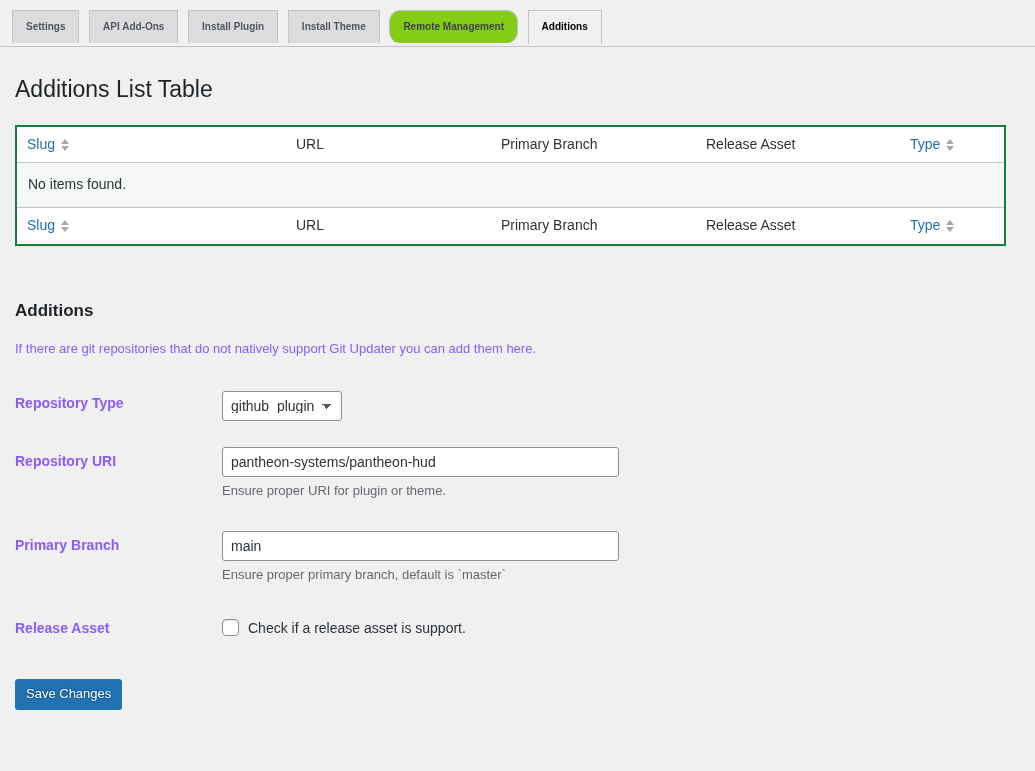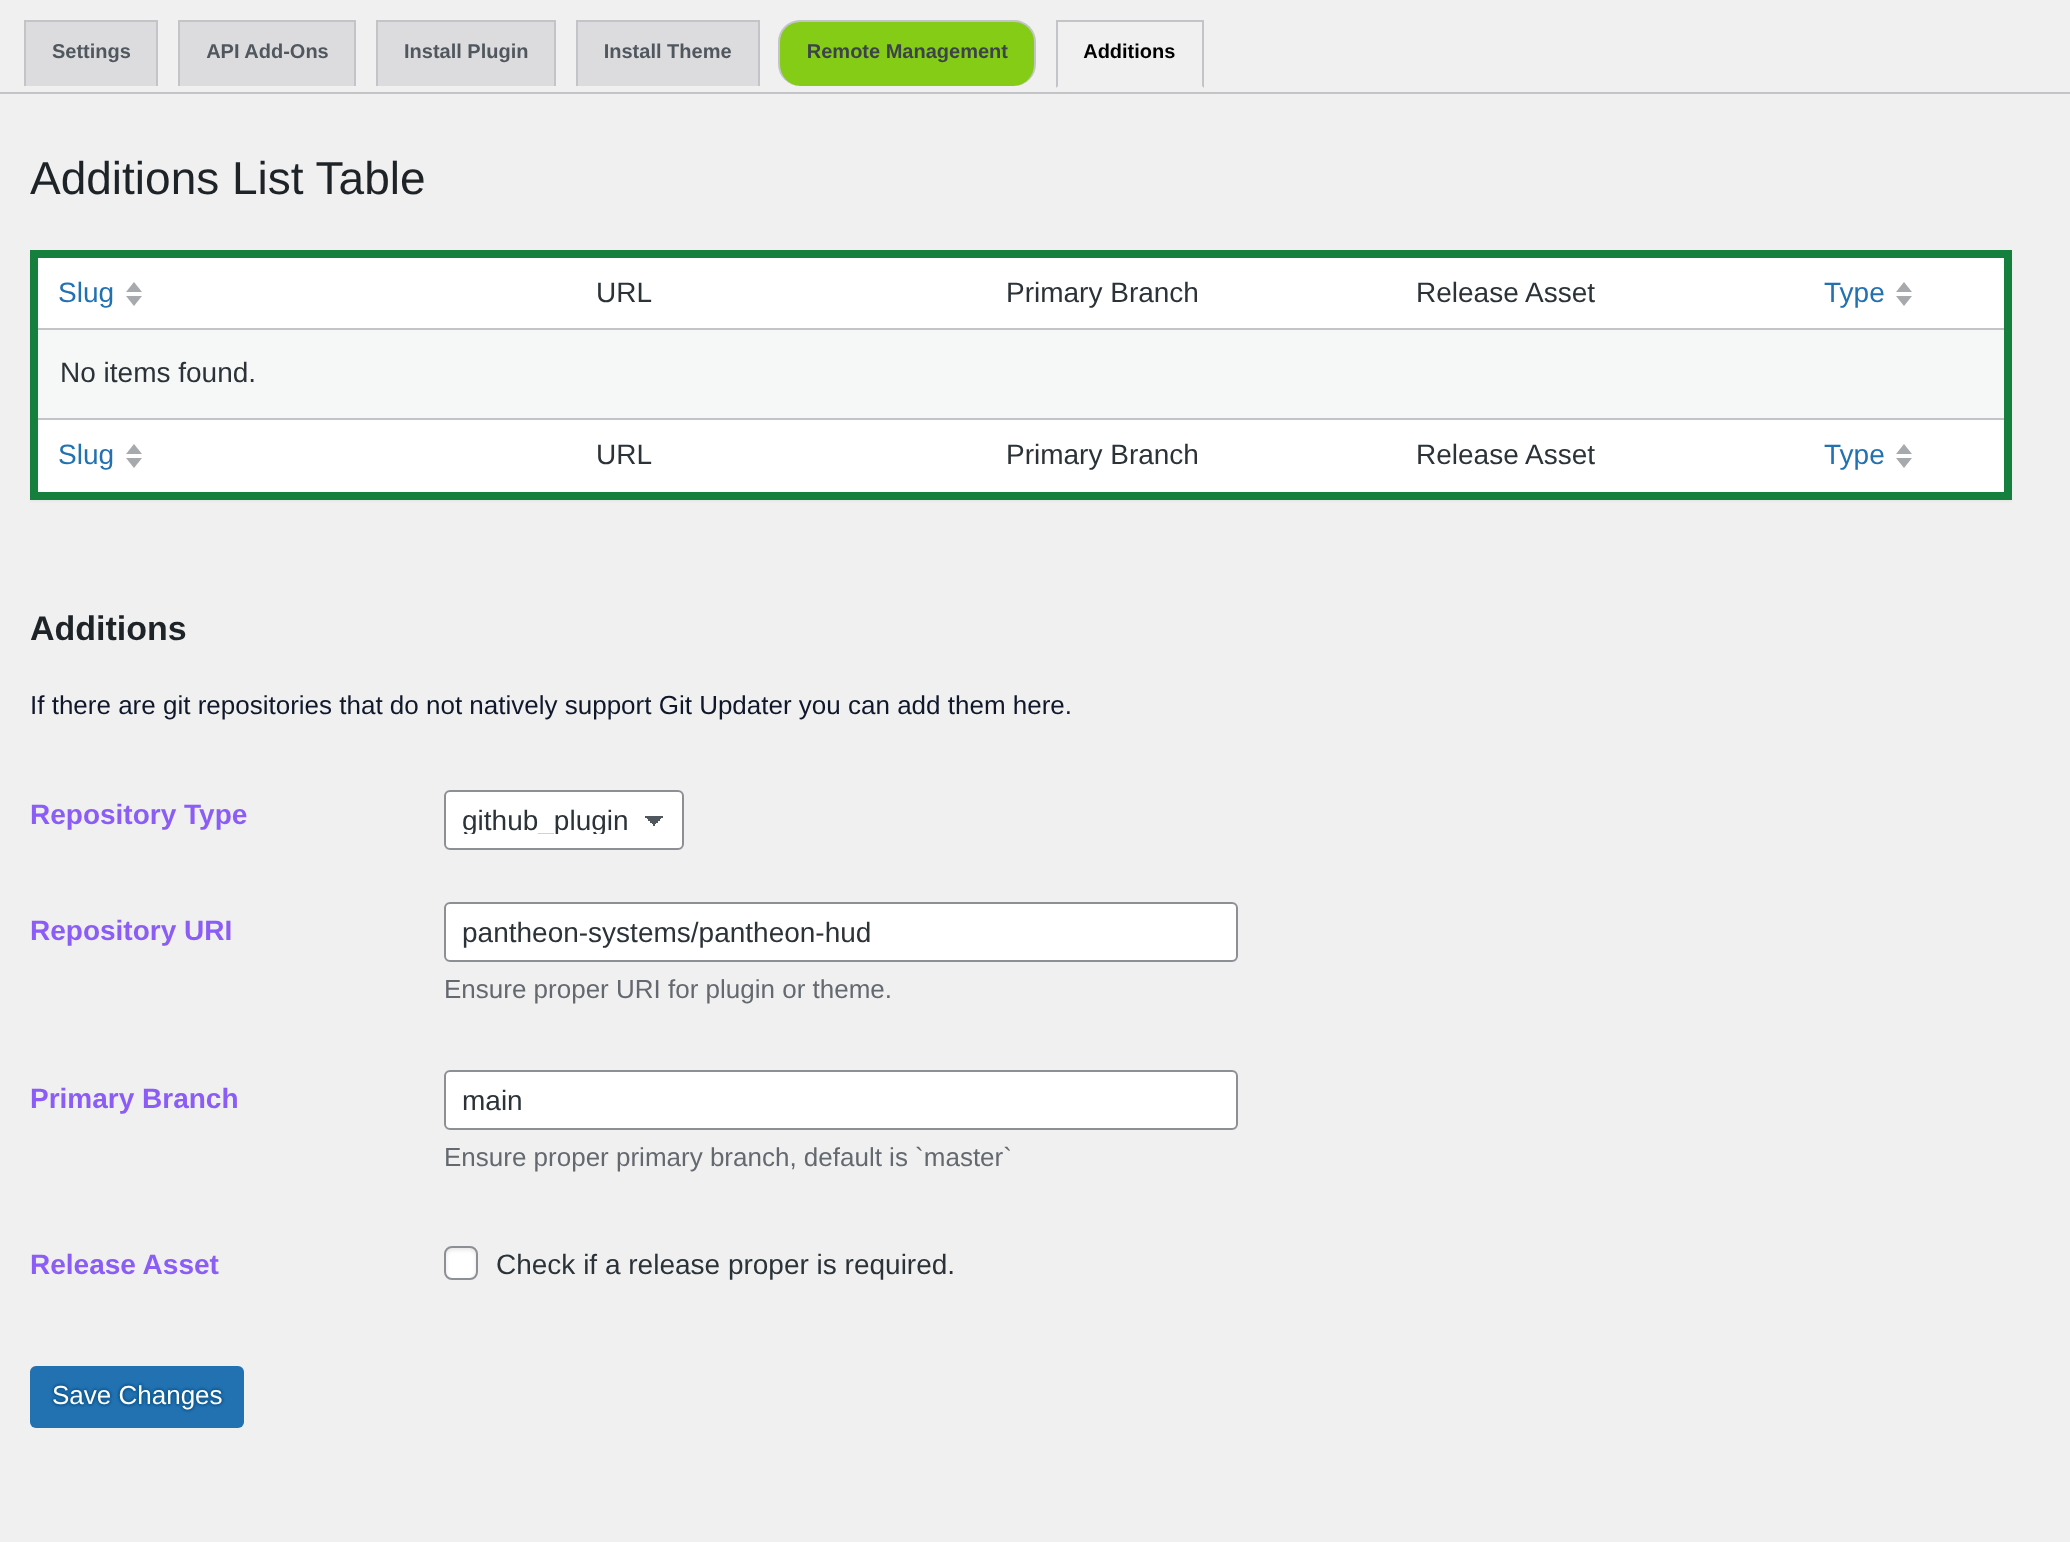--- a/index.html
+++ b/index.html
@@ -66,21 +66,21 @@
     padding: 9px 0 4px 0;
     color: #1d2327;
   }
 
   
   table.wp-list-table {
     width: 991px;
     margin: 0 0 0 3px;
     border-collapse: separate;
     border-spacing: 0;
-    border: 4px solid #15803d;
+    border: 2px solid #15803d;
     background: #ec4899;
     box-shadow: 0 1px 1px rgba(0,0,0,.04);
     table-layout: fixed;
   }
   table.wp-list-table thead th,
   table.wp-list-table tfoot th {
     background: #fff;
     text-align: left;
     font-weight: 400;
     font-size: 14px;
@@ -140,21 +140,21 @@
     font-size: 17px;
     font-weight: 700;
     color: #1d2327;
     margin: 45px 0 0 3px;
     padding: 9px 0 4px 0;
     line-height: 1.3;
   }
   p.section-desc {
     font-size: 13px;
     line-height: 1.5;
-    color: #0f172a;
+    color: #8b5cf6;
     margin: 13px 0 7px 3px;
   }
 
   table.form-table {
     width: 100%;
     border-collapse: collapse;
     margin-top: 19px;
     clear: both;
   }
   table.form-table th {
@@ -361,21 +361,21 @@
             <input type="text" class="regular-text" value="main" style="">
             <p class="description">Ensure proper primary branch, default is `master`</p>
           </td>
         </tr>
 
         <tr>
           <th scope="row">Release Asset</th>
           <td>
             <div class="cb-wrap">
               <input type="checkbox" class="wp-checkbox" style="">
-              <span class="cb-label">Check if a release proper is required.</span>
+              <span class="cb-label">Check if a release asset is support.</span>
             </div>
           </td>
         </tr>
       </tbody>
     </table>
 
     <p class="submit">
       <button type="button" class="button-primary">Save Changes</button>
     </p>
   </form>

